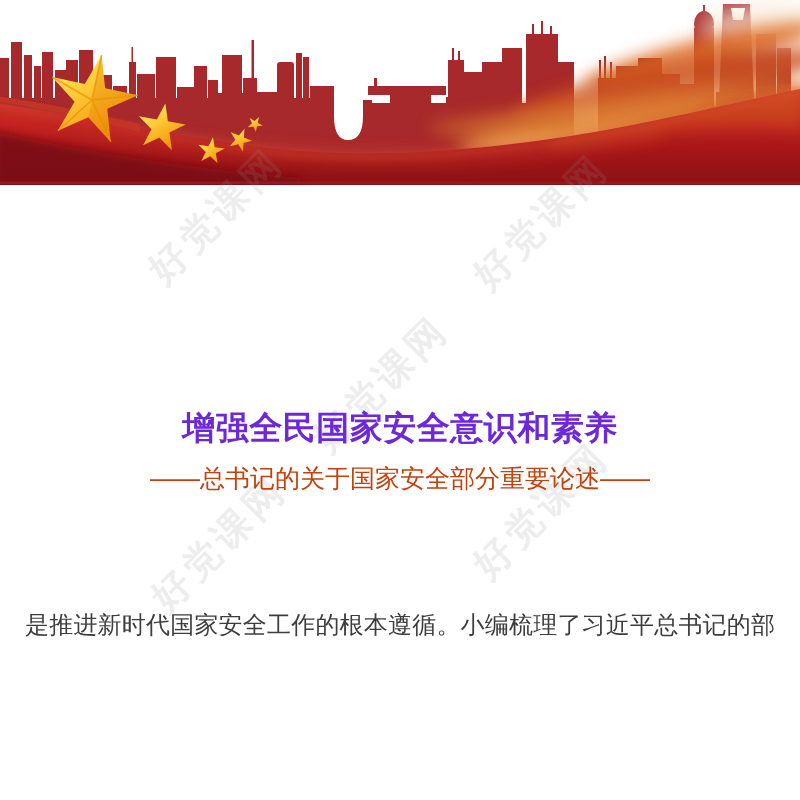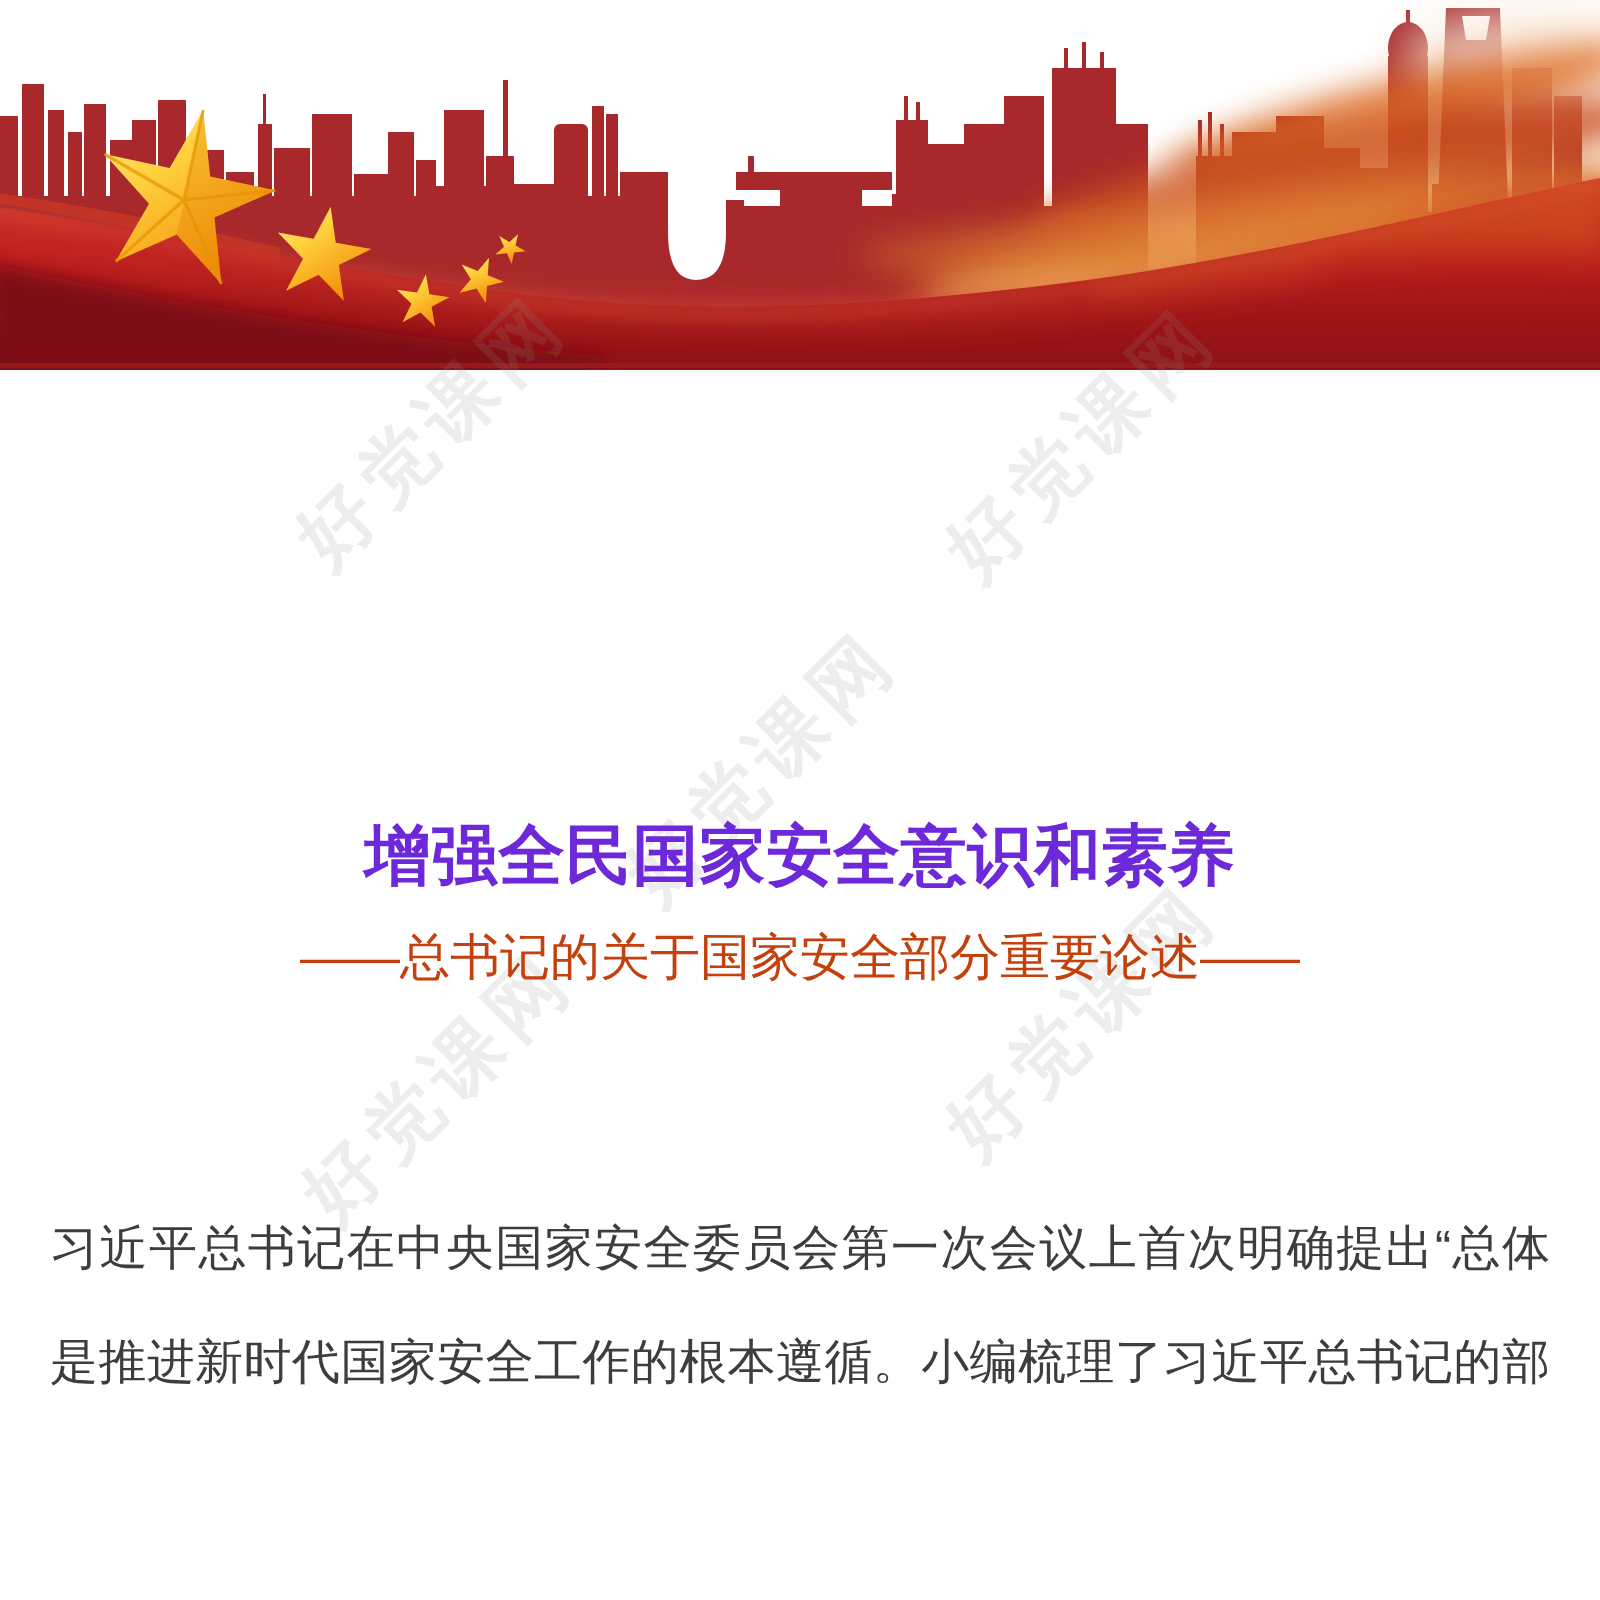--- a/index.html
+++ b/index.html
@@ -180,15 +180,14 @@
 <div class="wm wm1">好党课网</div>
 <div class="wm wm2">好党课网</div>
 <div class="wm wm3">好党课网</div>
 <div class="wm wm4">好党课网</div>
 <div class="wm wm5">好党课网</div>
 
 <h1 class="title">增强全民国家安全意识和素养</h1>
 <div class="subtitle">——总书记的关于国家安全部分重要论述——</div>
 
 <div class="bodytext">
-  <div class="line">习近平总书记在中央国家安全委员会第一次会议上首次明确提出“总体</div>
   <div class="line">是推进新时代国家安全工作的根本遵循。小编梳理了习近平总书记的部</div>
 </div>
 
 </body></html>

